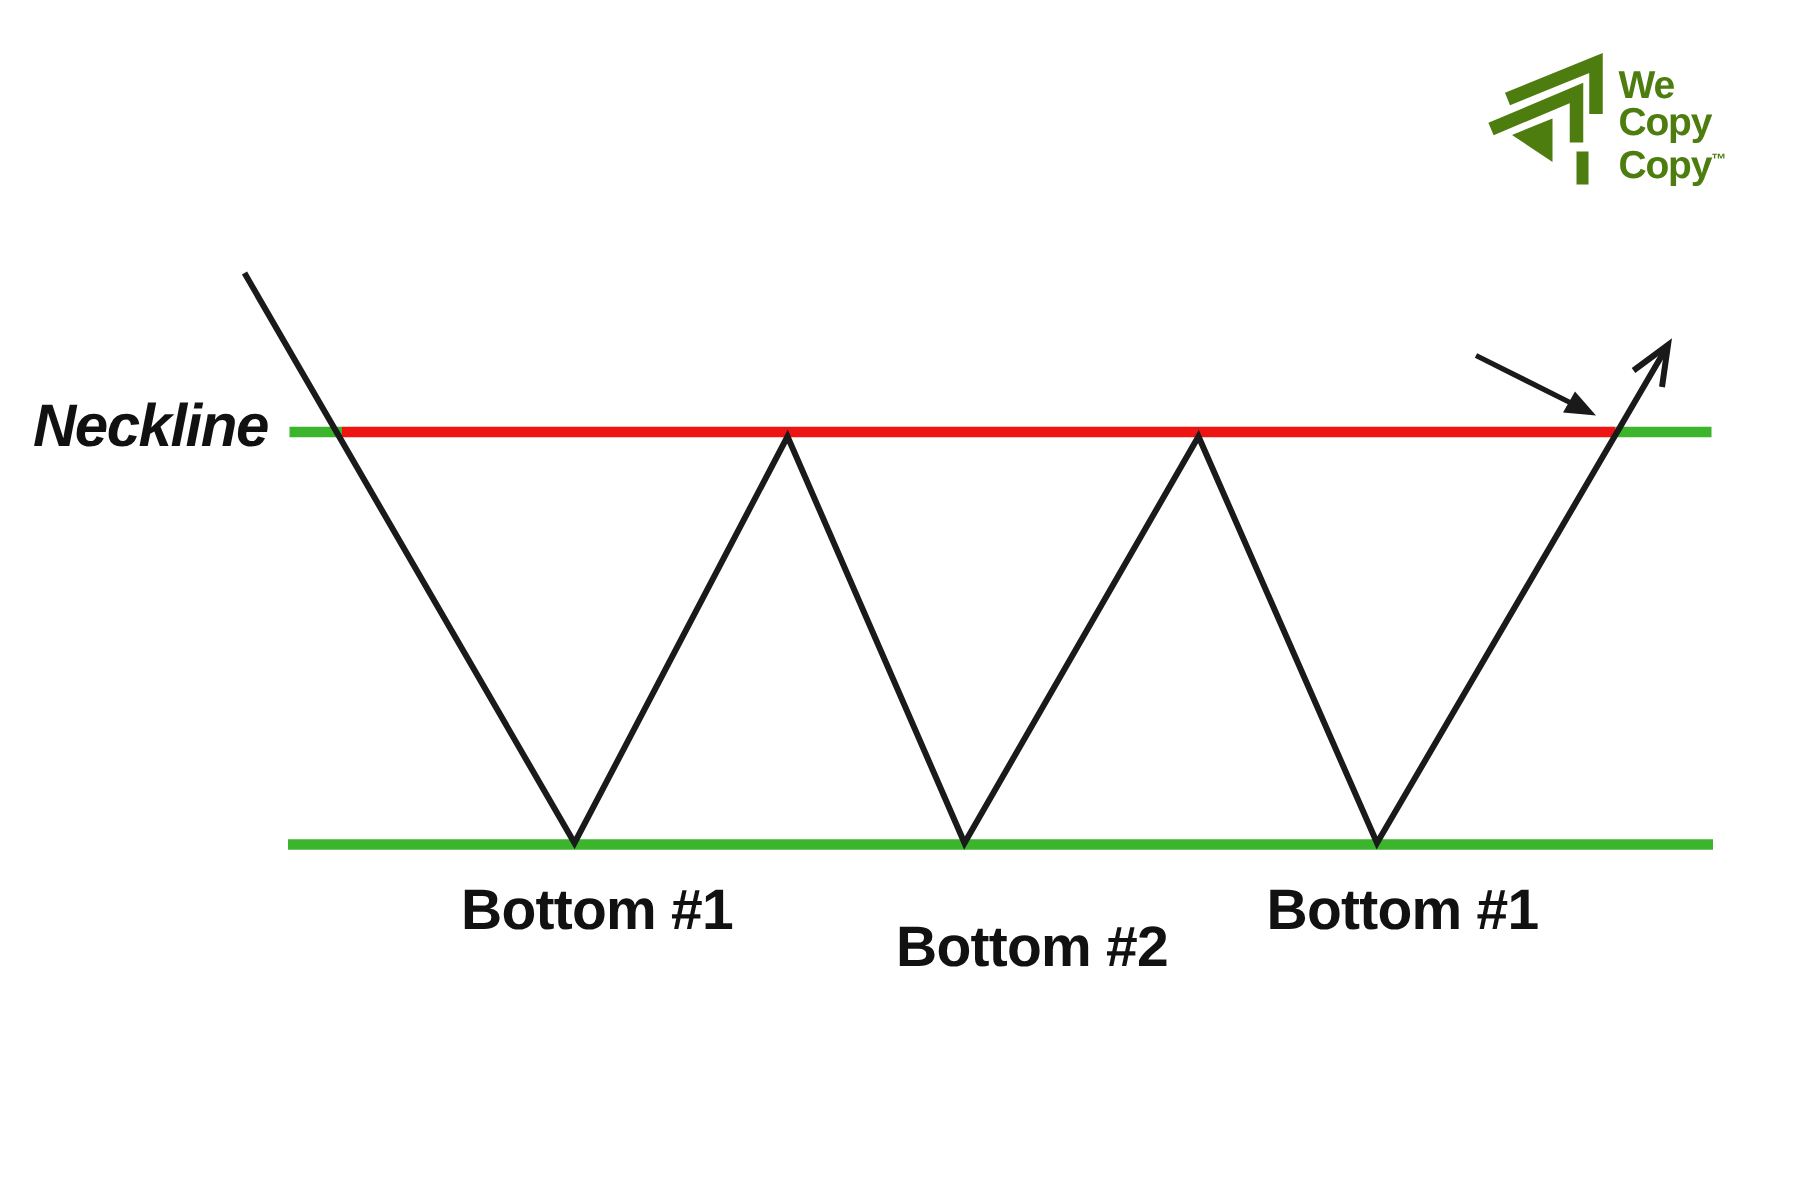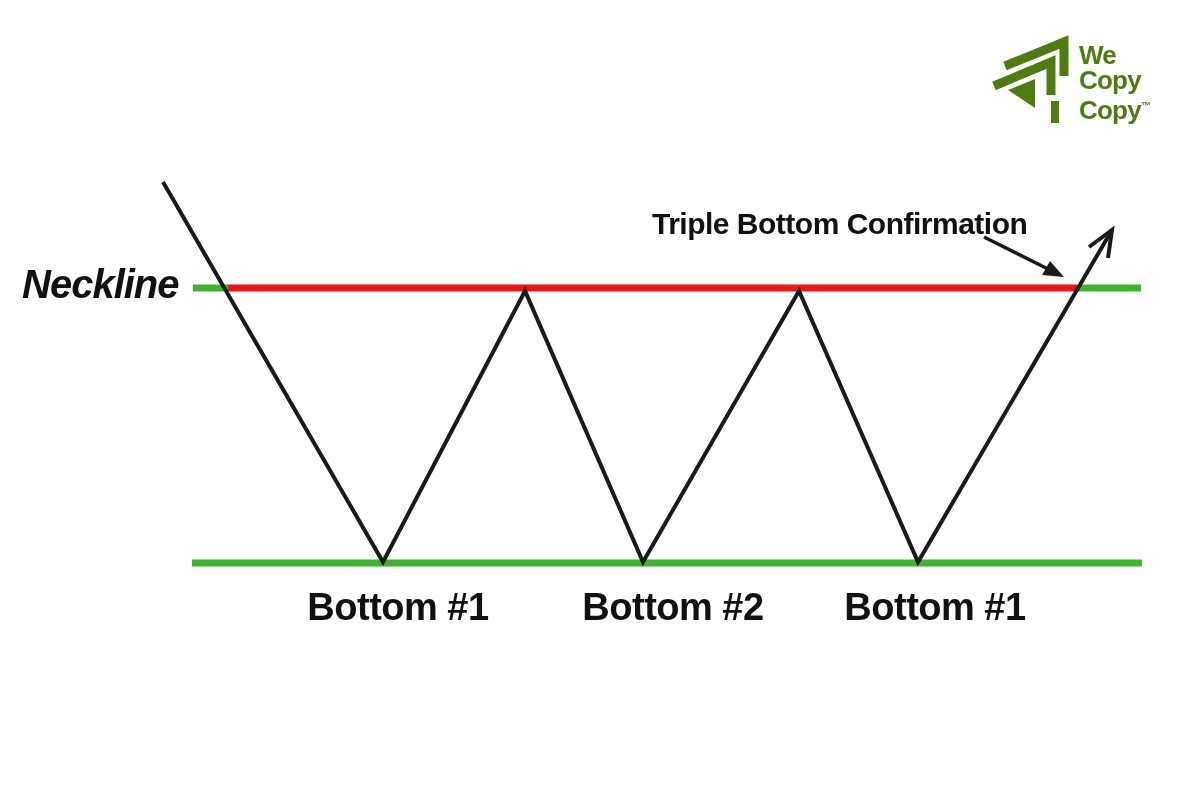--- a/index.html
+++ b/index.html
@@ -10,21 +10,21 @@
     overflow:hidden;
     font-family:"Liberation Sans","DejaVu Sans",sans-serif;
     color:var(--text,#111);
   }
   #diagram-svg{position:absolute;left:0;top:0;}
   .lbl{position:absolute;font-weight:bold;color:var(--text,#111);white-space:nowrap;line-height:1;}
   .neckline-label{left:22px;top:264px;font-size:40px;letter-spacing:-1px;font-style:italic;}
   .confirmation-label{left:652px;top:209px;font-size:30px;letter-spacing:-0.5px;}
   .bottom-label{top:588px;font-size:38px;letter-spacing:-0.5px;transform:translateX(-50%);}
   .b1{left:398px;}
-  .b2{left:673px;}
+  .b2{left:688px;margin-top:25px;}
   .b3{left:935px;}
   .logo{position:absolute;left:985px;top:30px;display:flex;align-items:center;color:#4d7c0f;}
   .logo-icon{display:block;}
   .logo-text{margin-left:10px;margin-top:10px;font-weight:bold;font-size:26px;line-height:25px;letter-spacing:-0.8px;}
   .logo-text sup{font-size:10px;font-weight:bold;vertical-align:super;}
 </style>
 </head>
 <body>
 
 <div class="stage">
@@ -35,21 +35,20 @@
       <line x1="1077" x2="1141" y1="288" y2="288" stroke="#3cb42c" stroke-width="7"></line>
       <line x1="192" x2="1142" y1="563" y2="563" stroke="#3cb42c" stroke-width="7"></line>
       <polyline points="163,182 383,562 525,291 643,562 799,291 918,562 1112,230" fill="none" stroke="#1a1a1a" stroke-width="4" stroke-miterlimit="10"></polyline>
       <polyline points="1089,247 1112,230 1108,258" fill="none" stroke="#1a1a1a" stroke-width="4"></polyline>
       <line x1="984" y1="237" x2="1048" y2="269" stroke="#1a1a1a" stroke-width="3.5"></line>
       <polygon points="1064,277 1042,275 1050,261" fill="#1a1a1a"></polygon>
     </svg>
 
   <div class="lbl neckline-label">Neckline</div>
 
-  <div class="lbl confirmation-label">Triple Bottom Confirmation</div>
 
   <div class="lbl bottom-label b1">Bottom #1</div>
   <div class="lbl bottom-label b2">Bottom #2</div>
   <div class="lbl bottom-label b3">Bottom #1</div>
 
   <div class="logo">
     <svg class="logo-icon" width="84" height="96" viewBox="0 0 84 96">
       <polyline points="20,36 79,12 79,46" fill="none" stroke="currentColor" stroke-width="9" stroke-linejoin="miter"></polyline>
       <polyline points="9,56 66,32 66,65" fill="none" stroke="currentColor" stroke-width="9" stroke-linejoin="miter"></polyline>
       <polygon points="23,60 50,49 50,78" fill="currentColor"></polygon>

